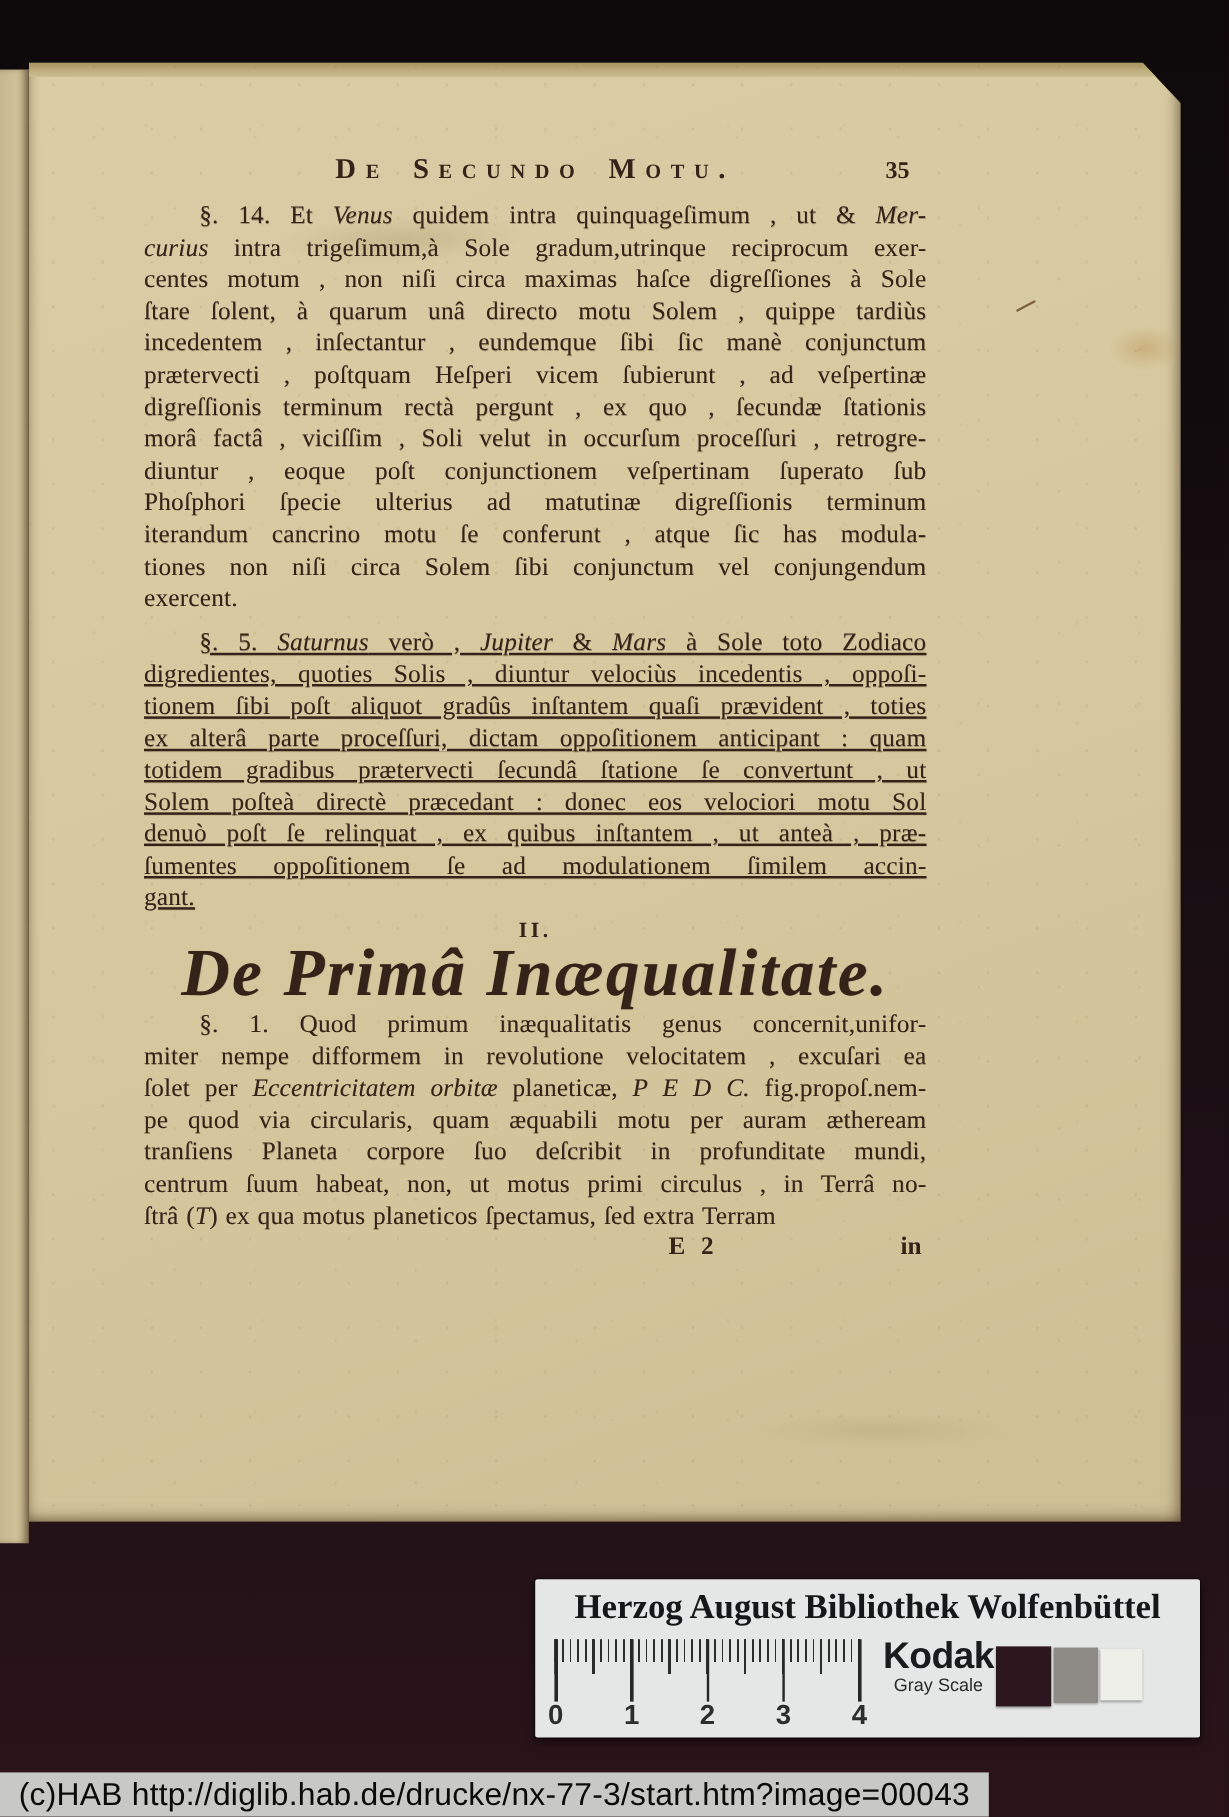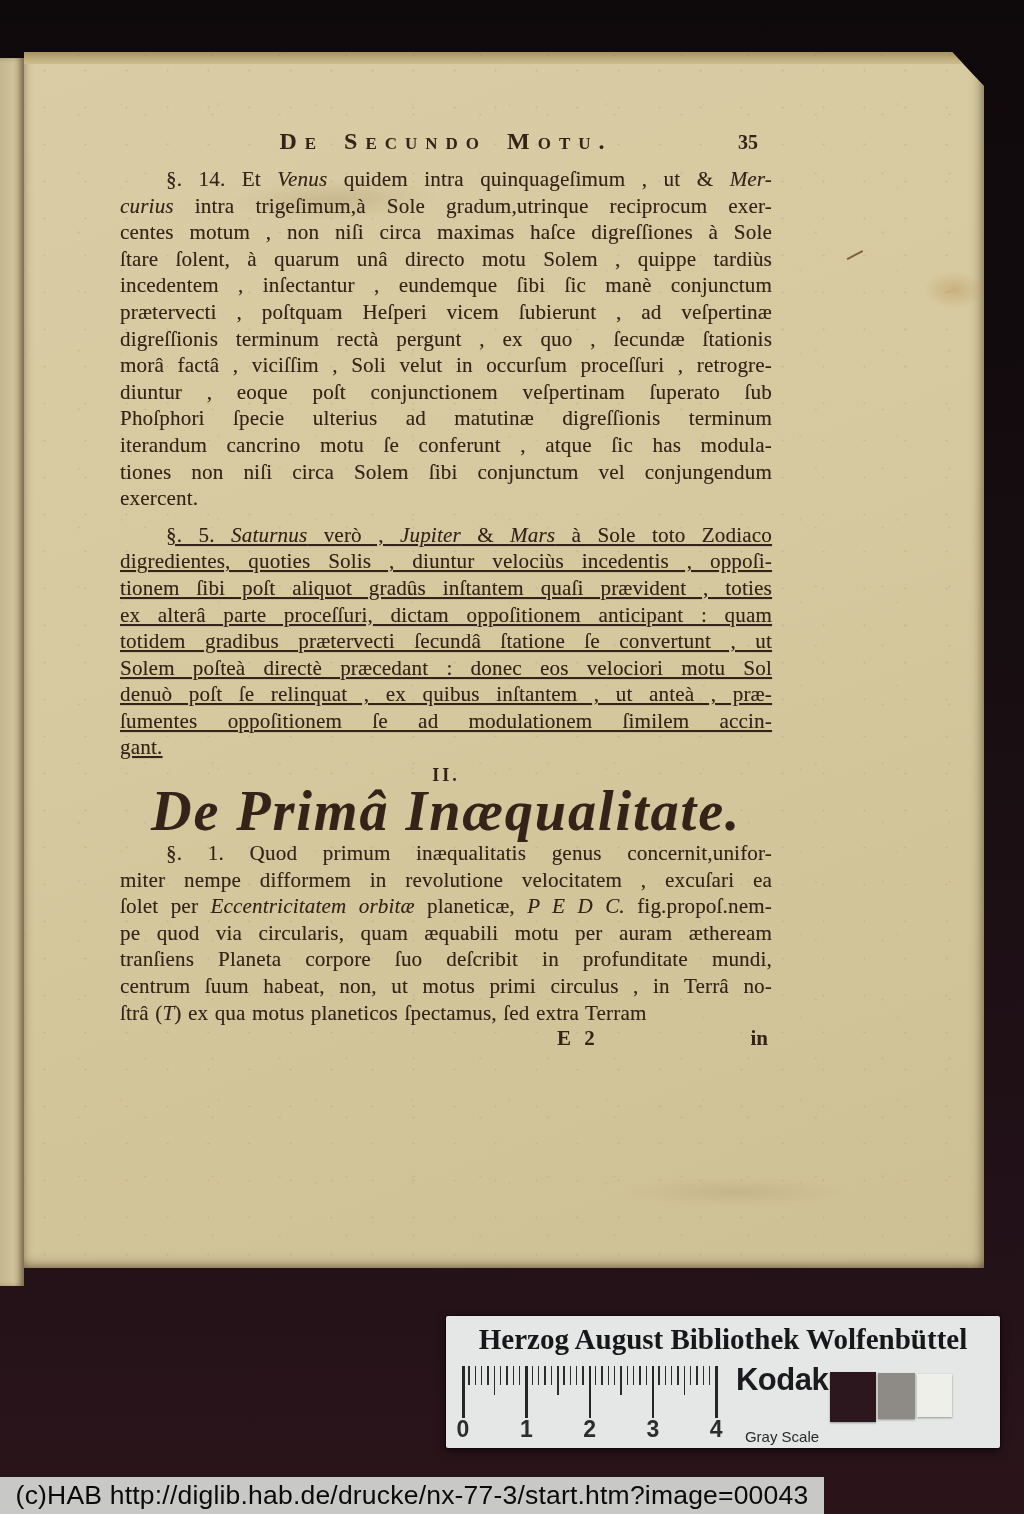--- a/index.html
+++ b/index.html
@@ -83,21 +83,21 @@
     background:repeating-linear-gradient(to right,#2c2c2c 0 1.8px,transparent 1.8px 31.65px);}
   .ticks-long{position:absolute;left:0;top:0;width:256px;height:52px;}
   .tick-long{position:absolute;top:0;width:2.6px;height:52px;background:#262626;}
   .ruler-numbers{position:absolute;left:0;top:50px;width:256px;height:26px;}
   .ruler-num{position:absolute;top:0;transform:translateX(-50%);
     font-family:"Liberation Sans",sans-serif;font-size:23px;font-weight:600;color:#2d2d2d;}
   .kodak{position:absolute;left:288px;top:48px;width:96px;text-align:center;}
   .kodak-brand{font-family:"Liberation Sans",sans-serif;font-weight:bold;font-size:31px;
     letter-spacing:-.5px;color:#1b1b1e;line-height:32px;}
   .kodak-sub{font-family:"Liberation Sans",sans-serif;font-size:15px;color:#2a2a2a;
-    line-height:17px;margin-top:32px;}
+    line-height:17px;}
   .patches{position:absolute;left:384px;top:56px;display:flex;align-items:flex-start;gap:2px;}
   .patch{box-shadow:0 1px 2px rgba(0,0,0,.35);}
   .patch-0{width:46px;height:50px;}
   .patch-1{width:37px;height:46px;margin-top:1px;}
   .patch-2{width:35px;height:43px;margin-top:2px;}
 
   
   .footer-band{position:absolute;left:0;top:1477px;width:824px;height:37px;
     background:var(--band,#c8c8c6);display:flex;align-items:center;justify-content:center;}
   .footer-band span{font-family:"Liberation Sans",sans-serif;font-size:26.5px;color:#0a0a0a;

